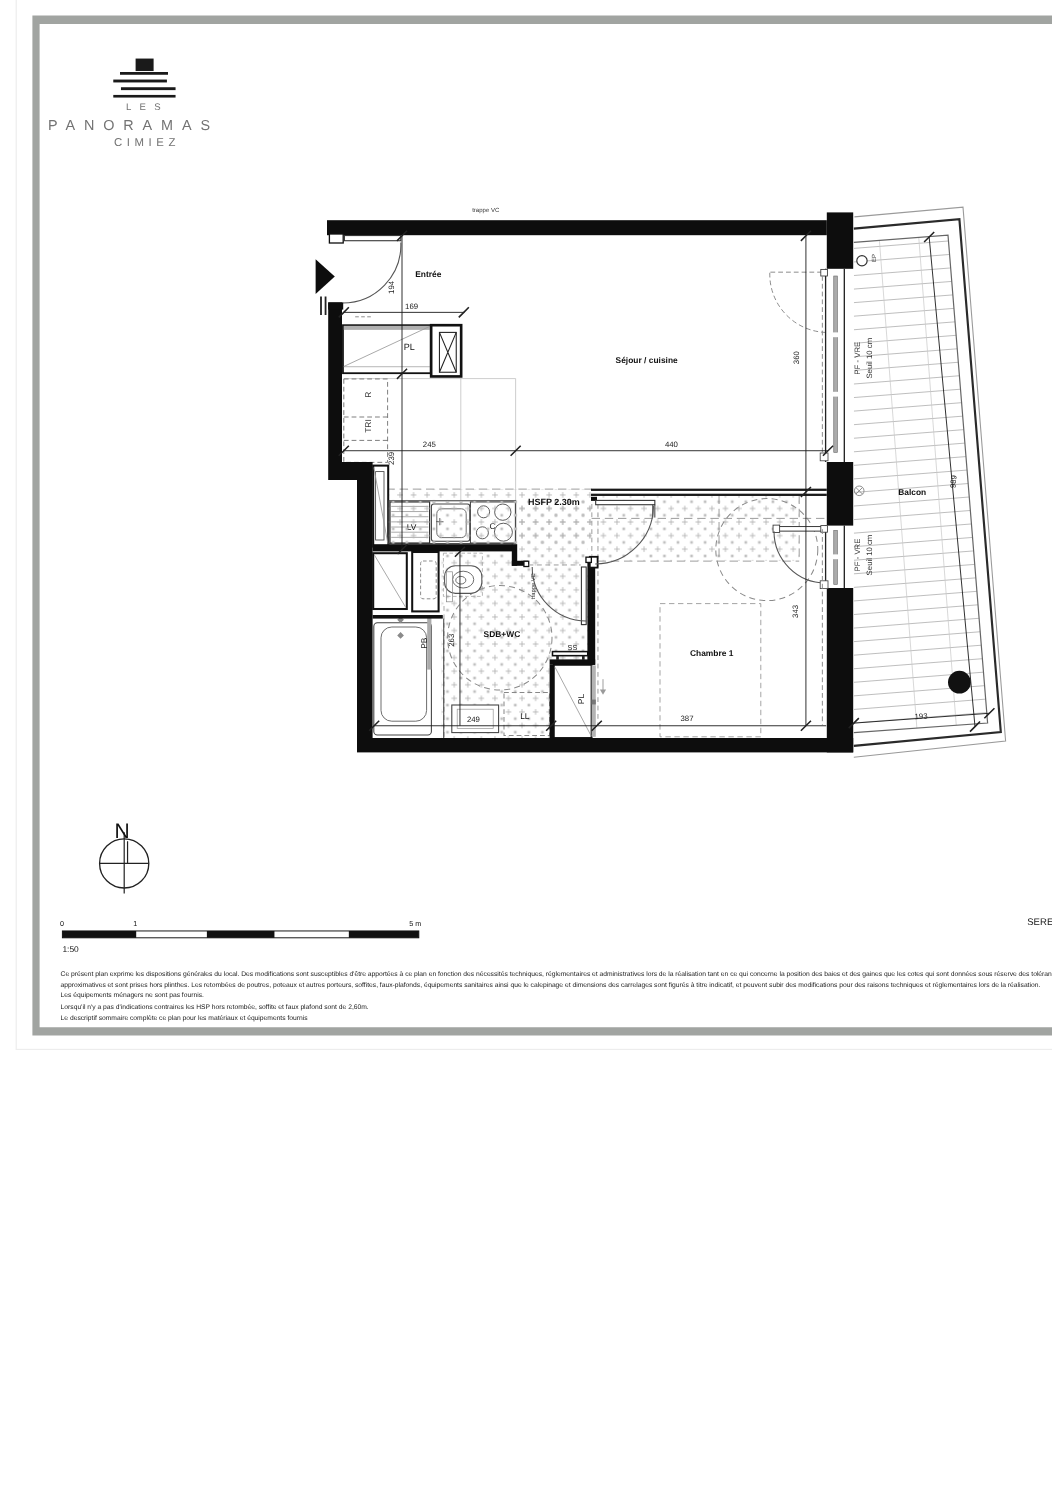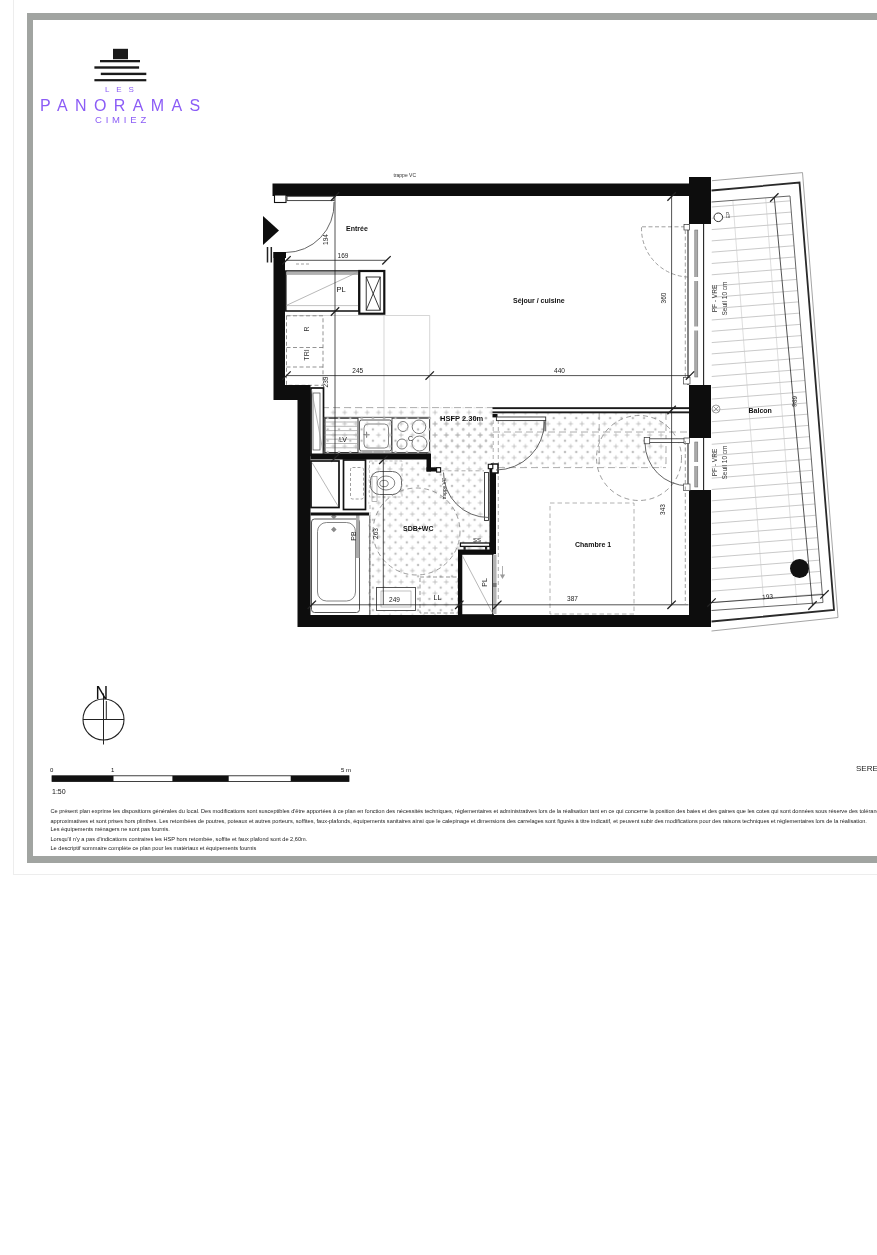--- a/index.html
+++ b/index.html
@@ -6,33 +6,33 @@
   body{font-family:"Liberation Sans", sans-serif;position:relative;}
   .abs{position:absolute;}
 </style>
 </head>
 <body>
 
 <div class="abs" style="left:13px;top:-6px;width:900px;height:879px;background:#fff;border:1px solid #ededed;"></div>
 
 <div class="abs" style="left:27px;top:13px;width:880px;height:836px;background:#fff;border-top:7px solid #a1a4a1;border-bottom:7px solid #a1a4a1;border-left:6px solid #a1a4a1;border-right:6px solid #a1a4a1;"></div>
 
-<div class="abs" style="left:40px;top:40px;width:160px;height:90px;color:#8b5cf6;">
+<div class="abs" style="left:40px;top:40px;width:160px;height:90px;color:#737373;">
 
   <svg class="abs" style="left:0;top:0;" width="160" height="50" viewBox="40 35 160 50">
     <rect x="113" y="43.8" width="15" height="10.4" fill="#1a1a1a"></rect>
     <rect x="100" y="55" width="40" height="2.3" fill="#1a1a1a"></rect>
     <rect x="94.4" y="61.3" width="44.7" height="2.4" fill="#1a1a1a"></rect>
     <rect x="100.8" y="67.7" width="45.5" height="2.4" fill="#1a1a1a"></rect>
     <rect x="94.4" y="74.1" width="51.9" height="2.2" fill="#1a1a1a"></rect>
   </svg>
 
   <div class="abs" style="left:65px;top:45.5px;font-size:8px;letter-spacing:6.9px;white-space:nowrap;line-height:1;">LES</div>
 
-  <div class="abs" style="left:0px;top:57.5px;font-size:16px;letter-spacing:7.4px;white-space:nowrap;line-height:1;">PANORAMAS</div>
+  <div class="abs" style="left:0px;top:57.5px;font-size:12px;letter-spacing:7.4px;white-space:nowrap;line-height:1;">PANORAMAS</div>
 
   <div class="abs" style="left:55px;top:75px;font-size:9.5px;letter-spacing:3.8px;white-space:nowrap;line-height:1;text-align:right;">CIMIEZ</div>
 </div>
 
 <svg class="abs" style="left:0;top:0;" width="877" height="1255" viewBox="0 0 877 1255">
 <defs>
 <pattern id="dots" width="11.3" height="11.3" patternUnits="userSpaceOnUse">
   <path d="M5.65 3.3 V8 M3.3 5.65 H8" stroke="#b0b0b0" stroke-width="0.7" fill="none"></path>
   <rect x="0" y="0" width="1.1" height="1.1" fill="#c0c0c0"></rect>
   <rect x="10.2" y="0" width="1.1" height="1.1" fill="#c0c0c0"></rect>

